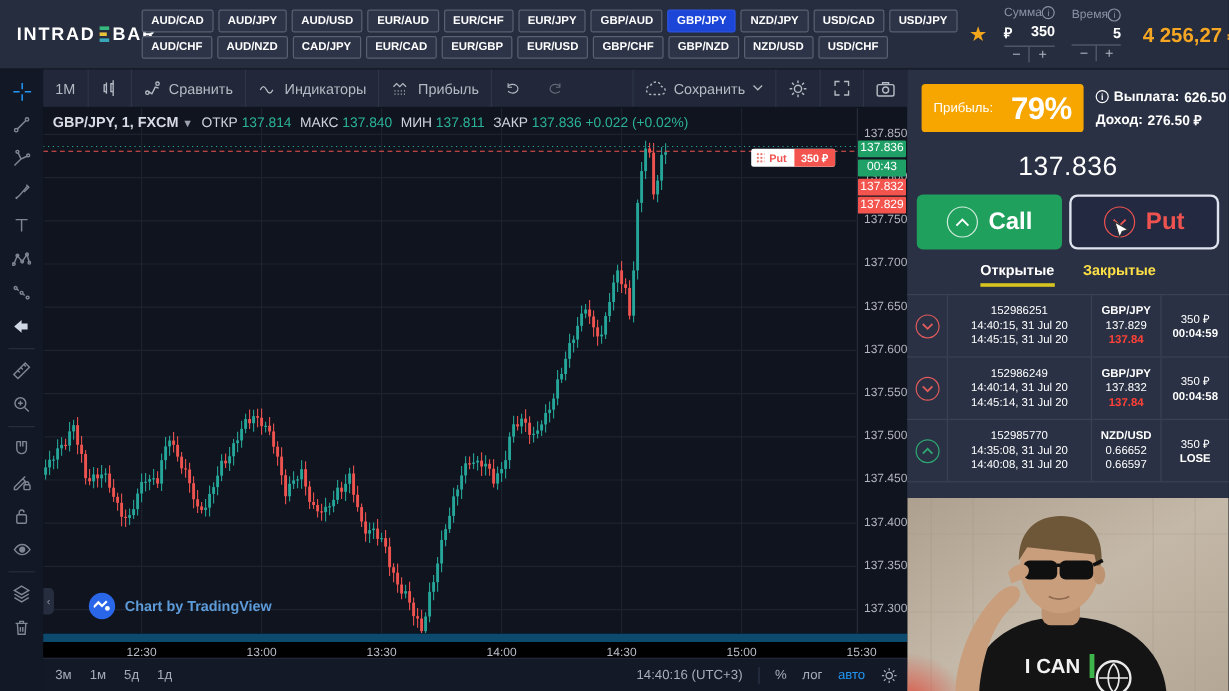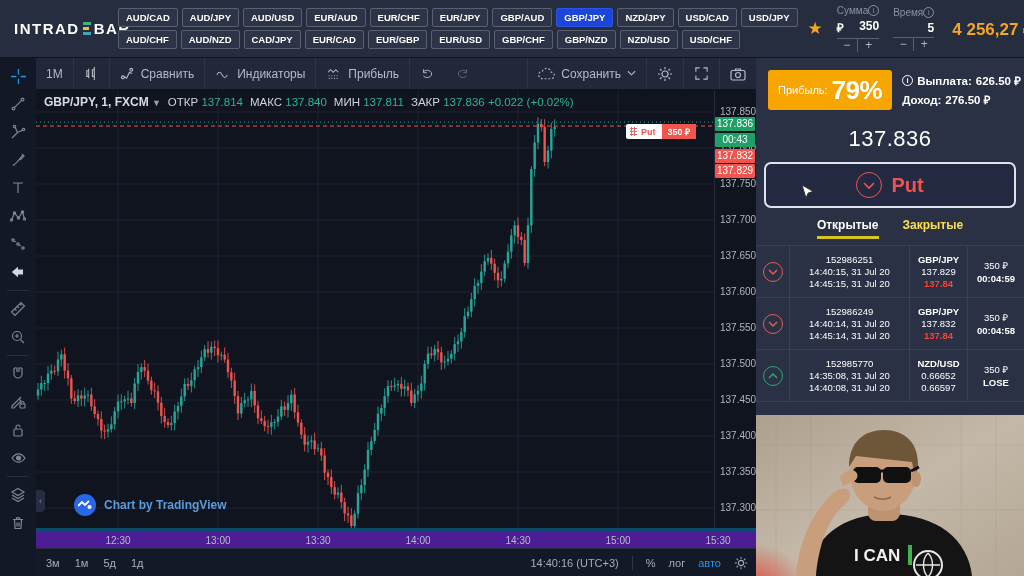--- a/index.html
+++ b/index.html
@@ -58,34 +58,34 @@
     background:#fff; border-radius:2px; overflow:hidden; font-size:9px; font-weight:bold; z-index:6; cursor:pointer; }
   #put-marker .grip { width:7px; height:9px; margin:0 2px 0 4px;
     background-image:radial-gradient(circle,#e46a63 1px,transparent 1.2px); background-size:3px 3px; }
   #put-marker .pm-label { color:#ef5350; padding:0 6px 0 2px; }
   #put-marker .pm-amt { background:#f3544e; color:#fff; padding:0 6px; height:100%; display:flex; align-items:center; }
   #attribution { position:absolute; left:10px; bottom:12px; display:flex; align-items:center; gap:8px; z-index:5;padding-left:28px; }
   #tv-logo { width:22px; height:22px; border-radius:50%; background:#2a66e8; display:flex; align-items:center; justify-content:center; }
   #attribution span { color:#5d9cd9; font-size:12px; font-weight:bold; }
   #collapse-handle { position:absolute; left:0; top:400px; width:9px; height:22px; background:#262d3e;
     border-radius:0 4px 4px 0; color:#8a92a2; font-size:9px; display:flex; align-items:center; justify-content:center; z-index:6; cursor:pointer; }
-  #time-axis { position:relative; width:720px; height:20px; border-top:3px solid #0c4a6e; background:#4c1d95;
+  #time-axis { position:relative; width:720px; height:20px; border-top:7px solid #0c4a6e; background:#000000;
     font-size:10px; color:#b8bcc8; overflow:hidden; }
   .ta-label { position:absolute; top:4px; transform:translateX(-50%); }
   #bottom-bar { width:720px; height:28px; background:#141927; border-top:1px solid #262b3a;
     display:flex; align-items:center; font-size:11px; color:#a6adbb; }
   #bottom-bar .ranges { display:flex; gap:15px; margin-left:10px; }
   #bottom-bar .ranges span { cursor:pointer; }
   #bottom-bar .right { margin-left:auto; display:flex; align-items:center; gap:13px; margin-right:8px; }
   #bottom-bar .vsep { width:1px; height:14px; background:#2e3548; }
   .auto-blue { color:#2196f3; }
   
   #right-panel { position:absolute; left:756px; top:58px; width:268px; height:357px; background:#2a3144; }
   #profit-row { display:flex; align-items:center; gap:10px; padding:12px 10px 0 12px; }
-  #profit-box { background:#f7a600; border-radius:3px; padding:4px 10px; display:flex; align-items:center; gap:4px; height:40px; }
+  #profit-box { background:#f7a600; border-radius:3px; padding:4px 10px; display:flex; align-items:center; gap:15px; height:40px; }
   #profit-box .pl { font-size:11px; color:#fff; }
   #profit-box .pv { font-size:26px; font-weight:bold; color:#fff; letter-spacing:-.5px; }
   #payout-col { display:flex; flex-direction:column; gap:4px; font-size:11.5px; font-weight:bold; }
   #payout-col .line { display:flex; align-items:center; gap:4px; white-space:nowrap; }
   #big-price { text-align:center; font-size:22px; color:#fff; margin-top:16px; letter-spacing:.5px; }
   #cta-row { display:flex; gap:6px; padding:10px 8px 0 8px; }
   .cta { flex:1; height:46px; border-radius:5px; display:flex; align-items:center; justify-content:center; gap:9px; cursor:pointer; }
   #btn-call { background:#1fa05c; }
   #btn-put { background:#222940; border:2px solid #dfe3ee; border-radius:7px; position:relative; }
   .cta .circ { width:26px; height:26px; border-radius:50%; border:1.5px solid rgba(255,255,255,.8);
@@ -787,20 +787,28 @@
         <span>626.50 ₽</span>
         </div>
       <div class="line">
           <span>Доход:</span>
         <span>276.50 ₽</span>
         </div>
     </div>
   </div>
   <div id="big-price">137.836</div>
   <div id="cta-row">
+    <div class="cta" id="btn-call">
+      <span class="circ">
+        <svg width="14" height="9" viewBox="0 0 14 9">
+            <path d="M2 7l5-5 5 5" stroke="#fff" fill="none" stroke-width="1.6"></path>
+          </svg>
+        </span>
+      <span class="txt">Call</span>
+    </div>
     <div class="cta" id="btn-put">
       <span class="circ">
         <svg width="14" height="9" viewBox="0 0 14 9">
             <path d="M2 2l5 5 5-5" stroke="#ef5350" fill="none" stroke-width="1.6"></path>
           </svg>
         </span>
       <span class="txt">Put</span>
       <svg id="put-cursor" width="16" height="18" viewBox="0 0 16 18">
         <path d="M2 1l4 13 2.2-5 5-1.6z" fill="#fff" stroke="#333" stroke-width="1"></path>
         </svg>

